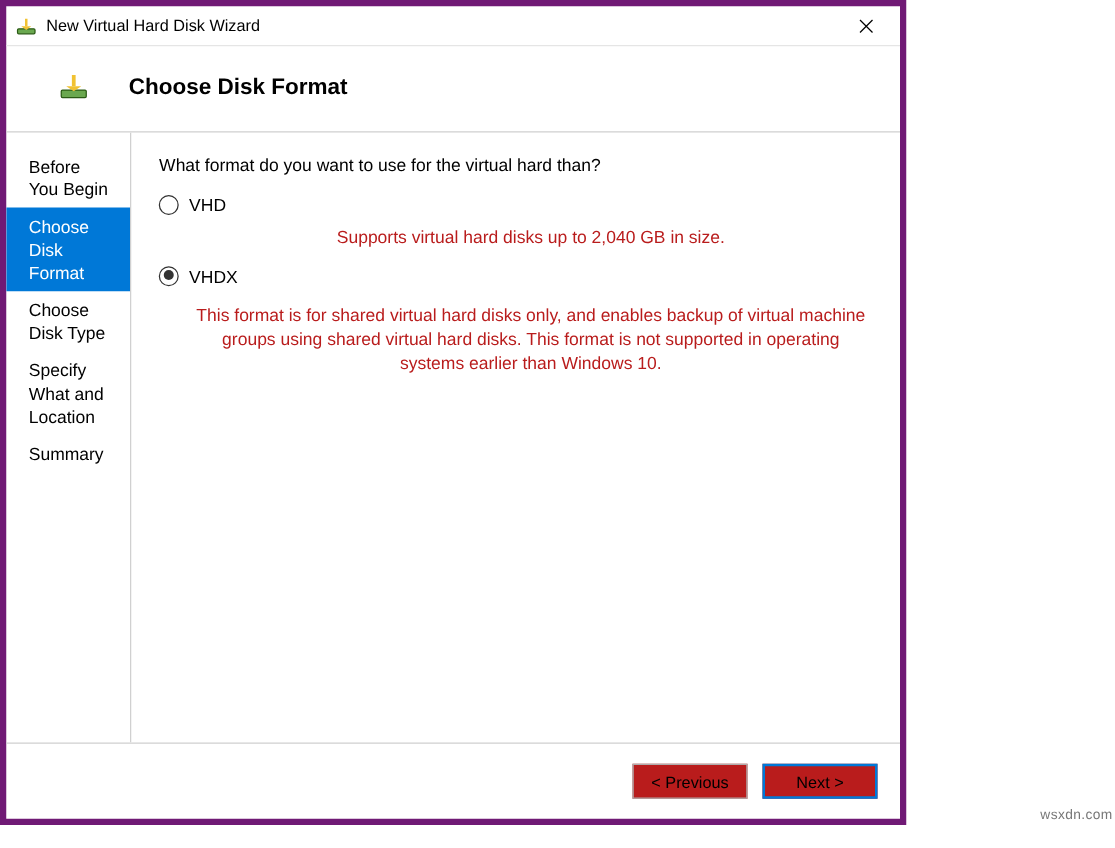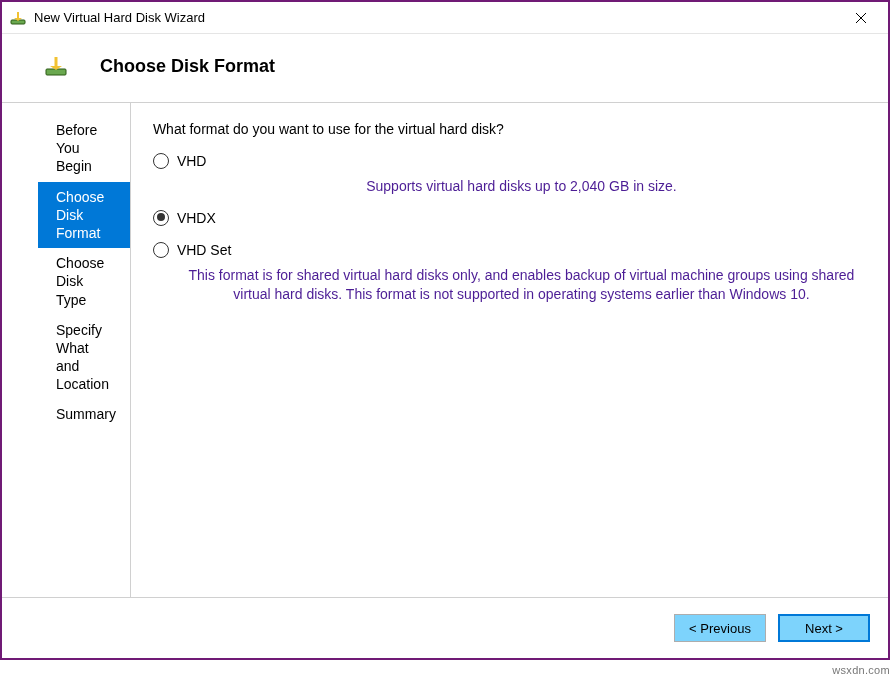--- a/index.html
+++ b/index.html
@@ -1,42 +1,42 @@
 <!DOCTYPE html>
 <html><head>
 <meta charset="utf-8">
 <style>
 * { box-sizing: border-box; margin: 0; padding: 0; }
 body { font-family: "Segoe UI", Tahoma, sans-serif; font-size: 13px; color: #000; background: #fff; width: 892px; height: 678px; overflow: hidden; }
-.window { width: 890px; height: 660px; border: 2px solid #701a75; background: #fff; position: relative; display: flex; flex-direction: column; }
+.window { width: 725px; height: 660px; border: 5px solid #701a75; background: #fff; position: relative; display: flex; flex-direction: column; }
 .titlebar { height: 32px; display: flex; align-items: center; padding: 0 4px 0 8px; border-bottom: 1px solid #e5e5e5; }
 .title-icon { width: 16px; height: 16px; margin-right: 8px; flex: 0 0 auto; }
 .title-text { font-size: 13px; flex: 1 1 auto; }
 .close-btn { width: 46px; height: 30px; display: flex; align-items: center; justify-content: center; cursor: pointer; }
 .close-btn svg { width: 12px; height: 12px; }
 .header { padding: 20px 20px 24px 42px; display: flex; align-items: center; }
 .header-icon { width: 24px; height: 24px; margin-right: 32px; }
 .header-title { font-size: 18px; font-weight: 700; }
 .divider { height: 1px; background: #d0d0d0; }
 .content { display: flex; flex: 1 1 auto; overflow: hidden; }
 .sidebar { width: 222px; border-right: 1px solid #d0d0d0; padding-top: 12px; }
-.step { padding: 6px 14px 6px 18px; font-size: 14px; line-height: 1.3; cursor: pointer; margin-left: 36px; }
+.step { padding: 6px 14px 6px 18px; font-size: 14px; line-height: 1.3; cursor: pointer; }
 .step.active { background: #0078d7; color: #fff; }
 .main { flex: 1 1 auto; padding: 18px 22px 10px 22px; font-size: 14px; }
 .prompt { margin-bottom: 14px; }
 .opt { margin-bottom: 12px; text-align: center; }
 .opt-row { display: flex; align-items: center; gap: 8px; padding: 2px 0 2px 0; }
 .radio { width: 16px; height: 16px; border: 1.5px solid #333; border-radius: 50%; position: relative; flex: 0 0 auto; }
 .radio.checked::after { content: ""; position: absolute; width: 8px; height: 8px; background: #333; border-radius: 50%; left: 2.6px; top: 2.6px; }
 .opt-label { font-size: 14px; }
-.opt-desc { margin: 6px 0 6px 24px; font-size: 14px; line-height: 1.35; color: #4c1d95; }
+.opt-desc { margin: 6px 0 6px 24px; font-size: 14px; line-height: 1.35; color: #b91c1c; }
 .footer { border-top: 1px solid #d0d0d0; padding: 16px 18px 16px 0; display: flex; justify-content: flex-end; gap: 12px; }
-.btn { min-width: 92px; height: 28px; padding: 0 12px; border: 1px solid #adadad; background: #7dd3fc; font-size: 13px; cursor: pointer; display: inline-flex; align-items: center; justify-content: center; }
+.btn { min-width: 92px; height: 28px; padding: 0 12px; border: 1px solid #adadad; background: #b91c1c; font-size: 13px; cursor: pointer; display: inline-flex; align-items: center; justify-content: center; }
 .btn.primary { border: 2px solid #0078d7; }
-.wmk { position: absolute; right: 2px; bottom: 2px; font-size: 11px; color: #777; letter-spacing: .3px; }
+.wmk { position: absolute; right: 2px; bottom: 20px; font-size: 11px; color: #777; letter-spacing: .3px; }
 </style>
 </head>
 <body>
 
 <div class="window">
 
   <div class="titlebar">
     <span class="title-icon">
       <svg viewBox="0 0 16 16">
           <rect x="1" y="10" width="14" height="4" rx="1" fill="#6aa84f" stroke="#2b5b15"></rect>
@@ -69,42 +69,38 @@
   <div class="content">
     <div class="sidebar">
       <div class="step">Before You Begin</div>
       <div class="step active">Choose Disk Format</div>
       <div class="step">Choose Disk Type</div>
       <div class="step">Specify What and Location</div>
       <div class="step">Summary</div>
     </div>
 
     <div class="main">
-      <div class="prompt">What format do you want to use for the virtual hard disk?</div>
+      <div class="prompt">What format do you want to use for the virtual hard than?</div>
 
       <div class="opt">
         <div class="opt-row">
           <span class="radio"></span>
           <span class="opt-label">VHD</span>
         </div>
         <div class="opt-desc">Supports virtual hard disks up to 2,040 GB in size.</div>
       </div>
 
       <div class="opt">
         <div class="opt-row">
           <span class="radio checked"></span>
           <span class="opt-label">VHDX</span>
         </div>
       </div>
 
       <div class="opt">
-        <div class="opt-row">
-          <span class="radio"></span>
-          <span class="opt-label">VHD Set</span>
-        </div>
         <div class="opt-desc">This format is for shared virtual hard disks only, and enables backup of virtual machine groups using shared virtual hard disks. This format is not supported in operating systems earlier than Windows 10.</div>
       </div>
     </div>
   </div>
 
   <div class="footer">
     <button class="btn">&lt; Previous</button>
     <button class="btn primary">Next &gt;</button>
   </div>
 

